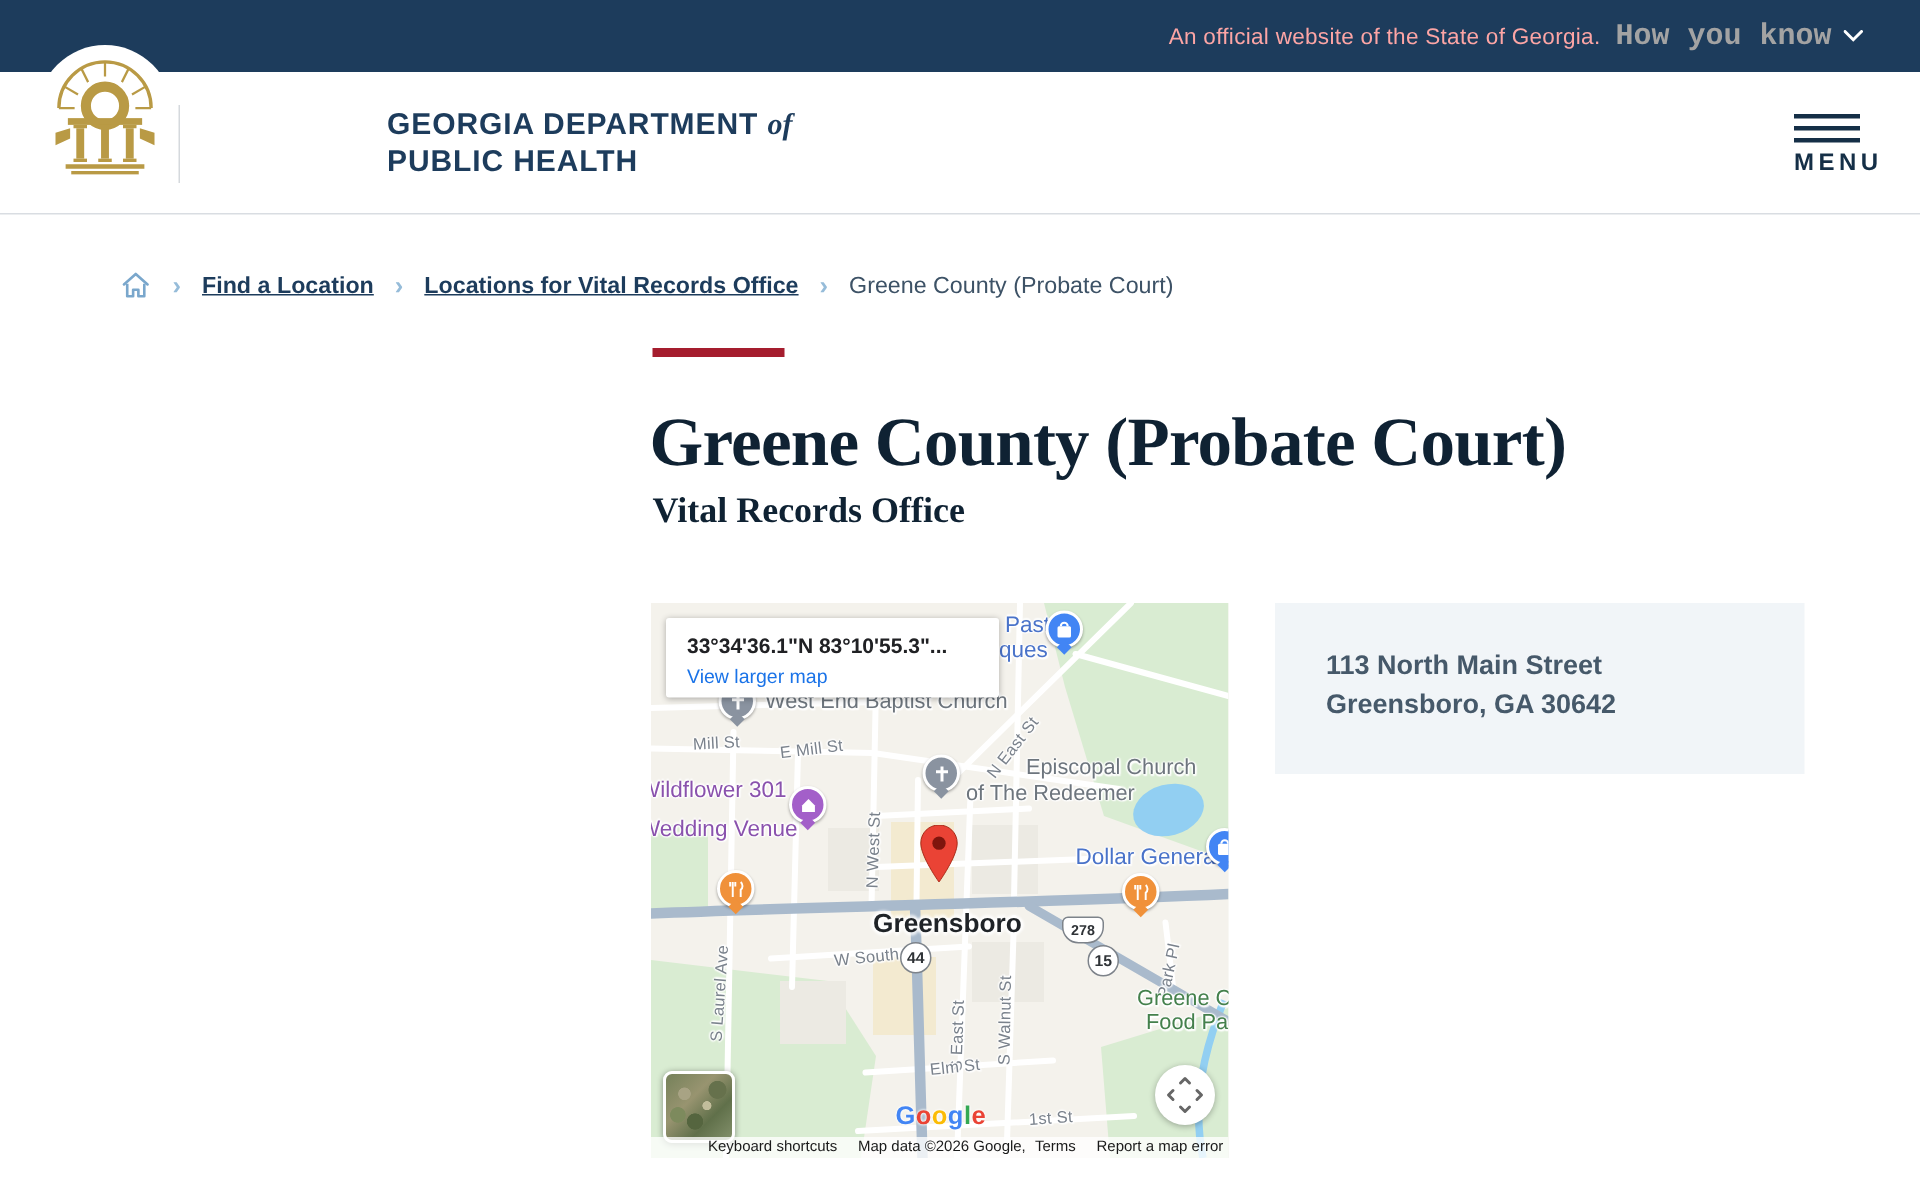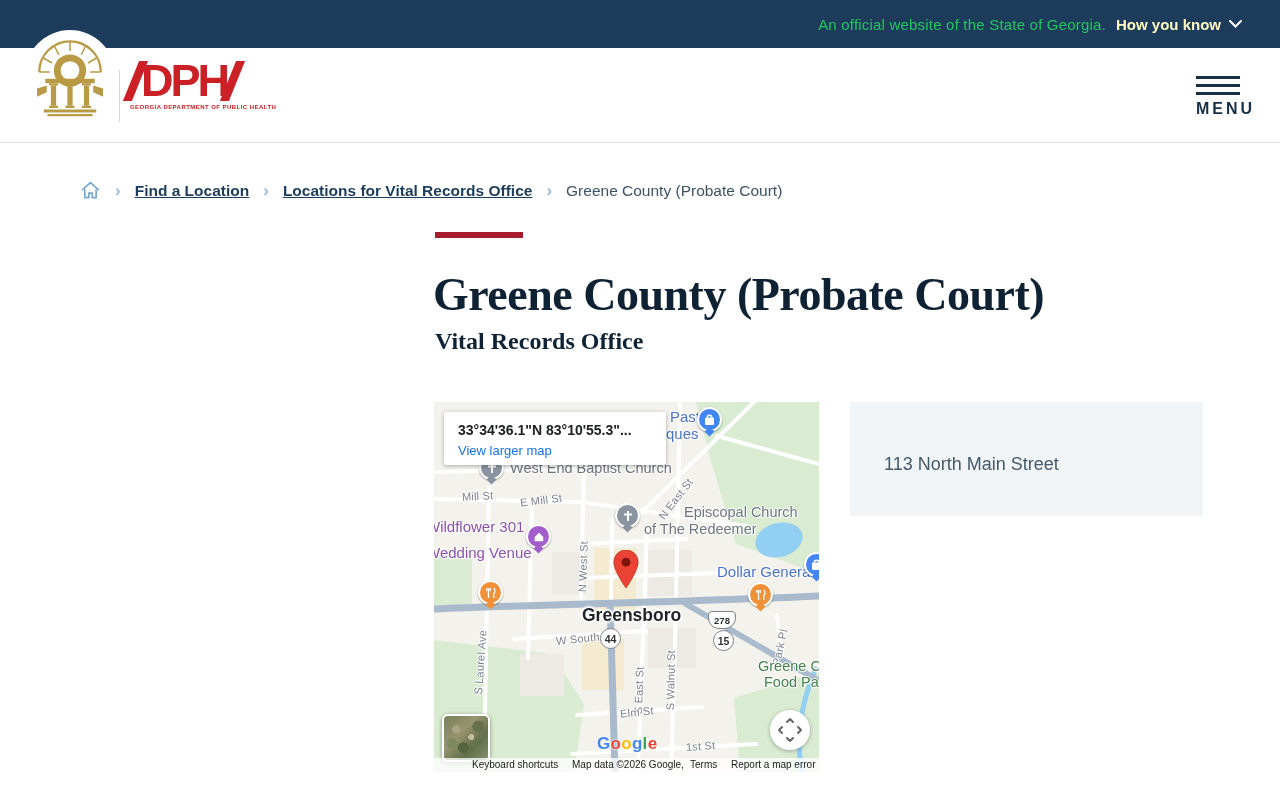--- a/index.html
+++ b/index.html
@@ -2,22 +2,22 @@
 <html><head>
 <meta charset="utf-8">
 <style>
   * { margin:0; padding:0; box-sizing:border-box; }
   html,body { width:1280px; height:800px; background:#fff; font-family:"Liberation Sans", sans-serif; }
   .stage { position:relative; width:1280px; height:800px; overflow:hidden; background:#fff; }
 
   
   .topbar { position:absolute; left:0; top:0; width:1280px; height:48px; background:#1d3c5c;
             display:flex; align-items:center; justify-content:flex-end; padding-right:38px; gap:10px; }
-  .topbar .official { color:#22c55e; font-size:15px; letter-spacing:.2px; }
-  .topbar .how { color:#fef9c3; font-size:15px; font-weight:700; display:flex; align-items:center; gap:8px; cursor:pointer; }
+  .topbar .official { color:#fca5a5; font-size:15px; letter-spacing:.2px; }
+  .topbar .how { color:#a3a3a3; font-size:20px; font-weight:700; display:flex; align-items:center; gap:8px; cursor:pointer;font-family:Liberation Mono, monospace; }
 
   
   .header { position:absolute; left:0; top:48px; width:1280px; height:95px; background:#fff; border-bottom:1px solid #d9dde2; }
   .seal-circle { position:absolute; left:25px; top:-18px; width:90px; height:90px; background:#fff; border-radius:50%;
                  display:flex; align-items:center; justify-content:center; }
   .hdr-divider { position:absolute; left:119px; top:22px; width:1px; height:52px; background:#d5d9dd; }
   .dph-logo { position:absolute; left:130px; top:13px; width:118px; }
   .dph-row { display:flex; align-items:flex-end; color:#cb2026; }
   .dph-slash { width:9px; height:40px; background:#cb2026; transform:skewX(-22deg); margin:0 1px; }
   .dph-letters { font-size:45px; line-height:40px; font-weight:900; letter-spacing:-3px; color:#cb2026; font-family:"Liberation Sans",sans-serif; }
@@ -37,21 +37,21 @@
 
   
   .accent-bar { position:absolute; left:435px; top:232px; width:88px; height:6px; background:#a51d2e; }
   .page-title { position:absolute; left:433px; top:268px; width:740px; font-family:"Liberation Serif", serif;
                 font-weight:700; font-size:46px; color:#0f2233; letter-spacing:-.5px; }
   .page-subtitle { position:absolute; left:435px; top:328px; font-family:"Liberation Serif", serif;
                    font-weight:700; font-size:24px; color:#0f2233; }
 
   
   .addr-card { position:absolute; left:850px; top:402px; width:353px; height:114px; background:#f1f5f8;
-               padding:49px 0 0 34px; color:#46596a; font-size:18px; line-height:26px; }
+               padding:28px 0 0 34px; color:#46596a; font-size:18px; line-height:26px;font-weight:bold; }
 
   
   .map { position:absolute; left:434px; top:402px; width:385px; height:370px; background:#f4f2ec; overflow:hidden; }
   .map svg.base { position:absolute; left:0; top:0; }
   .mlabel { position:absolute; white-space:nowrap; text-shadow:-1px 0 1px #fff,1px 0 1px #fff,0 -1px 1px #fff,0 1px 1px #fff,1px 1px 1px #fff; }
   .street { font-size:11px; color:#7a828c; letter-spacing:.2px; }
   .poi-gray { font-size:14.5px; color:#6d757d; line-height:16px; }
   .poi-blue { font-size:15px; color:#4a73c9; line-height:17px; }
   .poi-purple { font-size:15px; color:#8a52ad; line-height:17px; }
   .poi-green { font-size:14.5px; color:#44804c; line-height:16px; }
@@ -136,27 +136,24 @@
             <rect x="44" y="97" width="12" height="3"></rect>
             <rect x="66" y="97" width="12" height="3"></rect>
           <rect x="15" y="102" width="70" height="4"></rect>
             <rect x="20" y="108" width="60" height="3"></rect>
           <path d="M6,74 L19,70 L19,79 L6,85 Z"></path>
             <path d="M94,74 L81,70 L81,79 L94,85 Z"></path>
         </g>
       </svg>
     </div>
     <div class="hdr-divider"></div>
-    <div class="dph-logo">
-      <div class="dph-row">
-        <span class="dph-slash"></span>
-        <span class="dph-letters">DPH</span>
-        <span class="dph-slash"></span>
-      </div>
-      <div class="dph-caption">GEORGIA DEPARTMENT OF PUBLIC HEALTH</div>
+    <div class="org-title">
+      <div><span>GEORGIA DEPARTMENT</span>
+        <span class="of">of</span></div>
+      <div>PUBLIC HEALTH</div>
     </div>
     <div class="menu-btn">
       <div class="menu-bars">
           <span></span>
           <span></span>
           <span></span>
         </div>
       <div class="menu-label">MENU</div>
     </div>
   </div>
@@ -173,20 +170,21 @@
     <span class="crumb-sep">›</span>
     <span class="crumb-current">Greene County (Probate Court)</span>
   </div>
 
   <div class="accent-bar"></div>
   <h1 class="page-title">Greene County (Probate Court)</h1>
   <h2 class="page-subtitle">Vital Records Office</h2>
 
   <div class="addr-card">
     <div>113 North Main Street</div>
+    <div>Greensboro, GA 30642</div>
   </div>
 
   <div class="map">
     <svg class="base" width="385" height="370" viewBox="0 0 385 370">
       <rect width="385" height="370" fill="#f4f2ec"></rect>
       <g fill="#d9ecd2" stroke="none">
         <polygon points="0,238 118,252 150,302 140,370 0,370"></polygon>
         <polygon points="262,0 385,0 385,172 302,142 276,56"></polygon>
         <polygon points="300,296 385,270 385,370 306,370"></polygon>
         <rect x="0" y="148" width="38" height="60"></rect>
@@ -249,21 +247,21 @@
     <span class="mlabel poi-gray" style="left:210px; top:119px;">of The Redeemer</span>
     <span class="mlabel poi-purple" style="left:-8px; top:116px;">Wildflower 301</span>
     <span class="mlabel poi-purple" style="left:-8px; top:142px;">Wedding Venue</span>
     <span class="mlabel poi-blue" style="left:236px; top:6px;">Past</span>
     <span class="mlabel poi-blue" style="left:232px; top:23px;text-align:center;">ques</span>
     <span class="mlabel poi-blue" style="left:283px; top:161px;">Dollar General</span>
     <span class="mlabel poi-green" style="left:324px; top:256px;">Greene Co</span>
     <span class="mlabel poi-green" style="left:330px; top:272px;">Food Pa</span>
 
     <span class="shield-us" style="left:274px; top:209px;">278</span>
-    <span class="shield-circle" style="left:279px; top:228px;">15</span>
+    <span class="shield-circle" style="left:291px; top:228px;">15</span>
     <span class="shield-circle" style="left:166px; top:226px;">44</span>
 
     <div class="pin pin-gray" style="left:45px; top:53px; z-index:4;">
       <svg width="12" height="12" viewBox="0 0 12 12">
           <path d="M6 1v10 M2 4.5h8" stroke="#fff" stroke-width="2"></path>
         </svg>
     </div>
     <div class="pin pin-gray" style="left:181px; top:101px; z-index:4;">
       <svg width="12" height="12" viewBox="0 0 12 12">
           <path d="M6 1v10 M2 4.5h8" stroke="#fff" stroke-width="2"></path>

